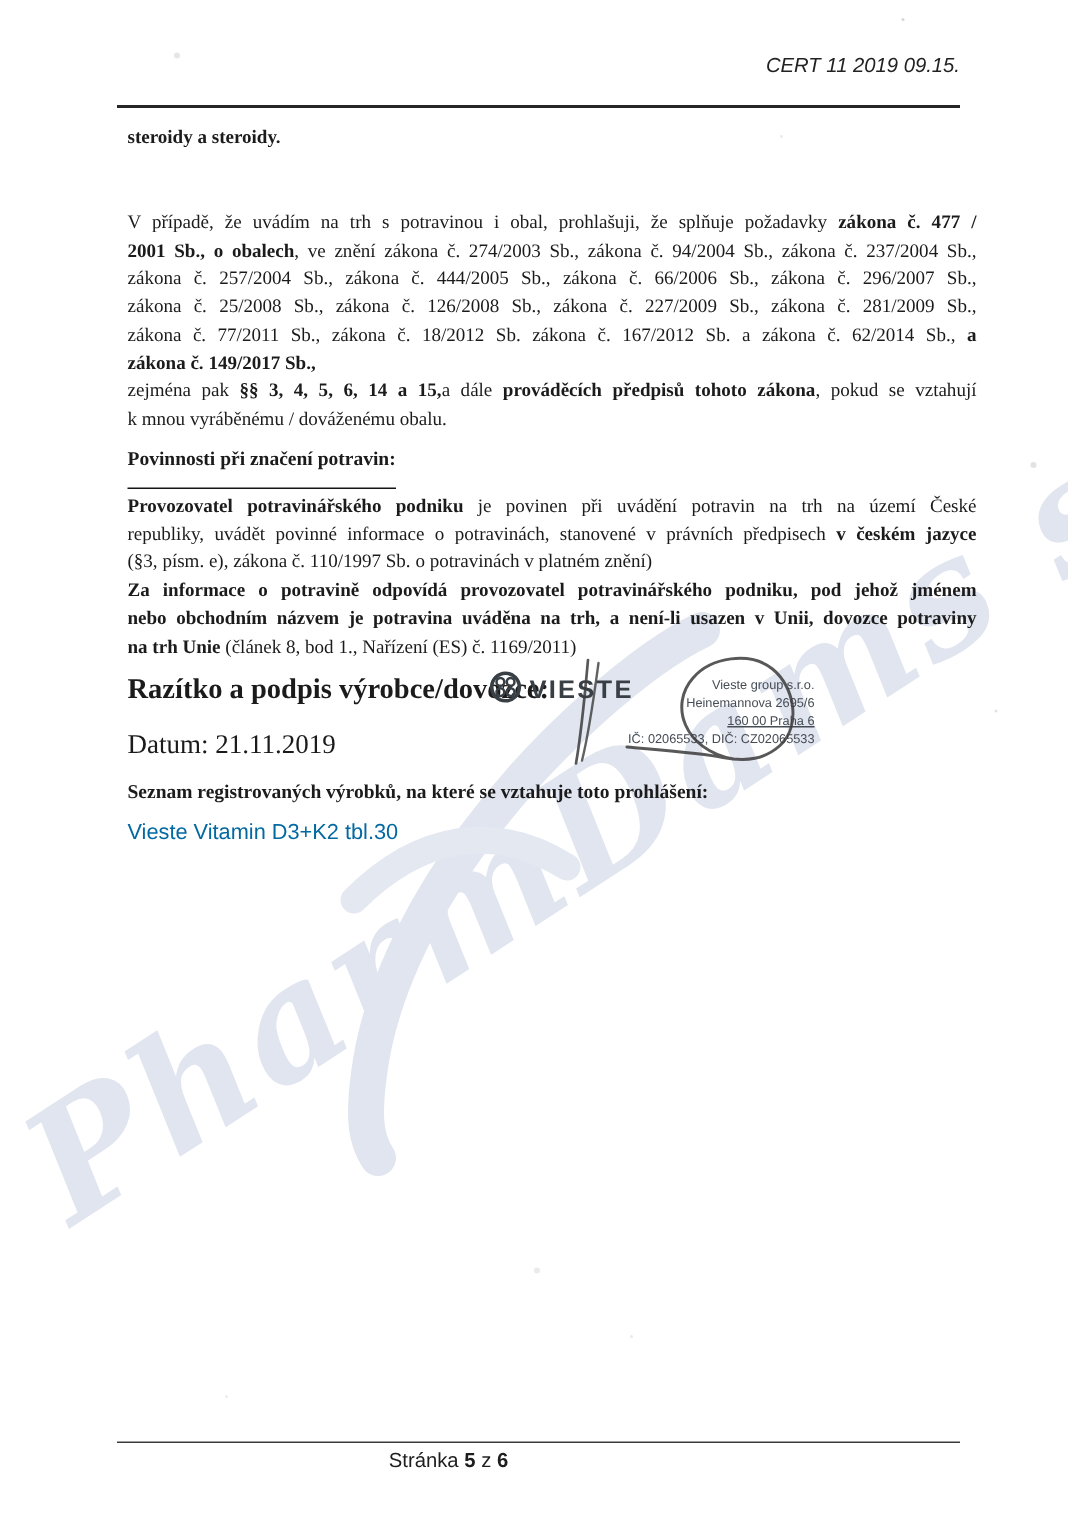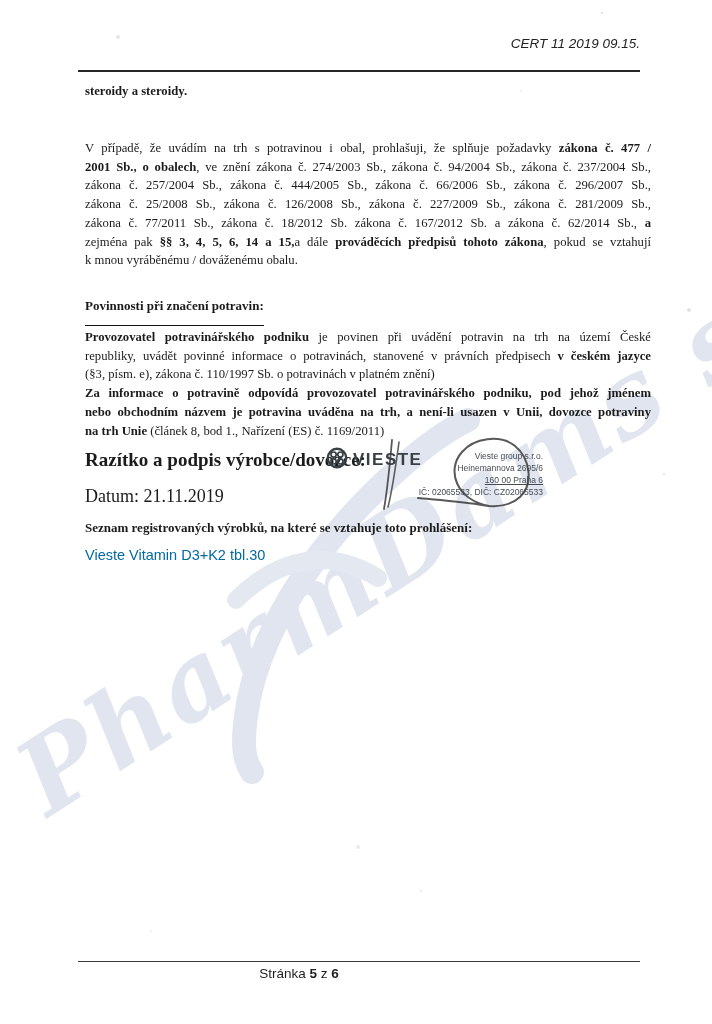--- a/index.html
+++ b/index.html
@@ -95,20 +95,21 @@
     <div class="abs para para-declaration">
         <div class="line last"><b>steroidy a steroidy.</b></div>
       </div>
 
     <div class="abs para para-packaging">
         <div class="line">V případě, že uvádím na trh s potravinou i obal, prohlašuji, že splňuje požadavky <b>zákona č. 477 /</b></div>
         <div class="line"><b>2001 Sb., o obalech</b>, ve znění zákona č. 274/2003 Sb., zákona č. 94/2004 Sb., zákona č. 237/2004 Sb.,</div>
         <div class="line">zákona č. 257/2004 Sb., zákona č. 444/2005 Sb., zákona č. 66/2006 Sb., zákona č. 296/2007 Sb.,</div>
         <div class="line">zákona č. 25/2008 Sb., zákona č. 126/2008 Sb., zákona č. 227/2009 Sb., zákona č. 281/2009 Sb.,</div>
         <div class="line">zákona č. 77/2011 Sb., zákona č. 18/2012 Sb. zákona č. 167/2012 Sb. a zákona č. 62/2014 Sb., <b>a</b></div>
+        <div class="line last"><b>zákona č. 149/2017 Sb.,</b></div>
         <div class="line">zejména pak <b>§§ 3, 4, 5, 6, 14 a 15,</b>a dále <b>prováděcích předpisů tohoto zákona</b>, pokud se vztahují</div>
         <div class="line last">k mnou vyráběnému / dováženému obalu.</div>
       </div>
 
     <div class="abs heading-labeling">
       <span class="u">Povinnosti při značení potravin:</span>
     </div>
 
     <div class="abs para para-labeling">
         <div class="line"><b>Provozovatel potravinářského podniku</b> je povinen při uvádění potravin na trh na území České</div>

